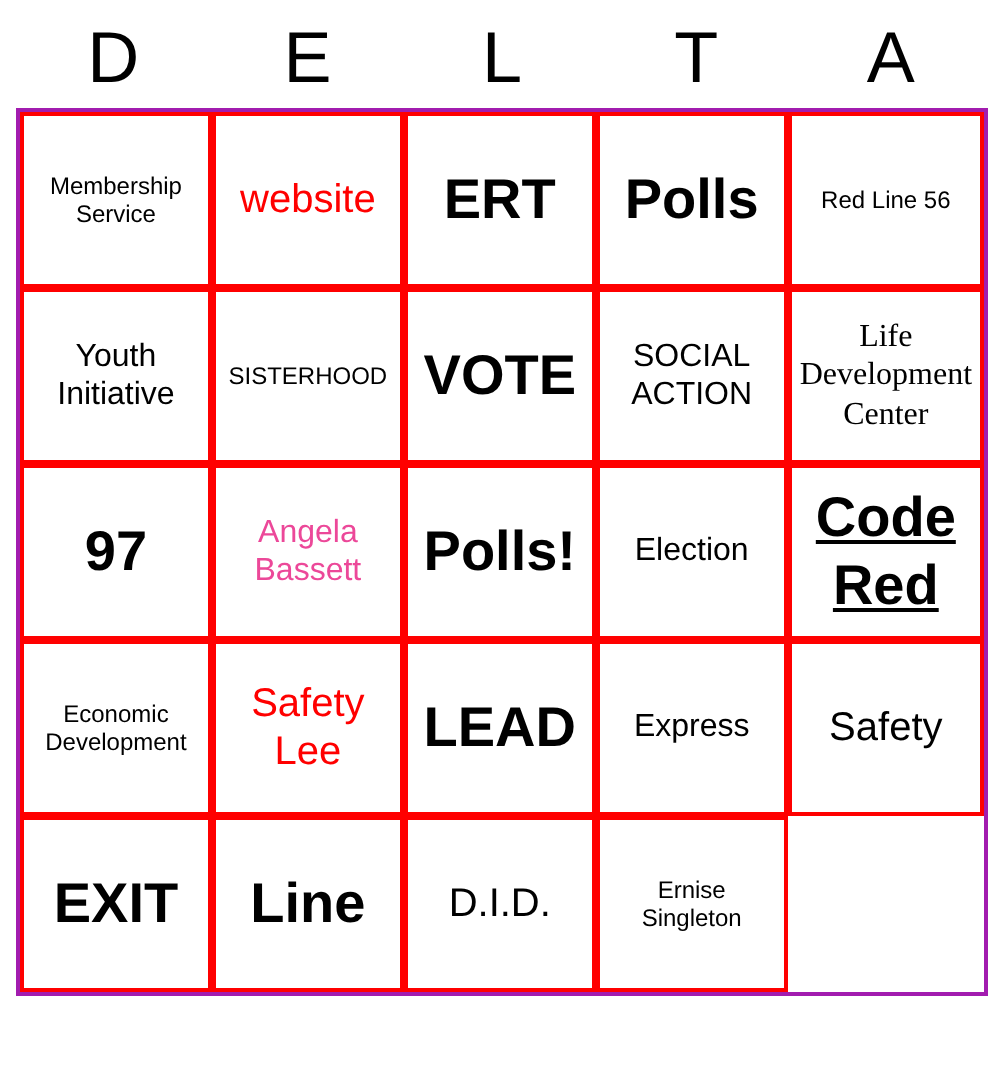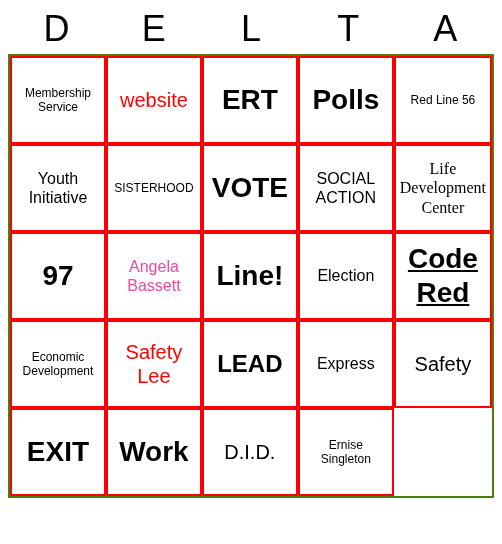--- a/index.html
+++ b/index.html
@@ -24,21 +24,21 @@
       font-size: 36px;
       font-weight: normal;
       width: 88px;
       text-align: center;
       color: black;
     }
     .bingo-grid {
       display: grid;
       grid-template-columns: repeat(5, 1fr);
       width: 100%;
-      border: 2px solid #4d7c0f;
+      border: 2px solid #a21caf;
     }
     .cell {
       border: 2px solid red;
       width: 100%;
       height: 88px;
       display: flex;
       align-items: center;
       justify-content: center;
       text-align: center;
       padding: 4px;
@@ -63,25 +63,25 @@
     <div class="cell" style="font-size: 28px; font-weight: bold;">ERT</div>
     <div class="cell" style="font-size: 28px; font-weight: bold;">Polls</div>
     <div class="cell" style="font-size: 12px;">Red Line 56</div>
     <div class="cell" style="font-size: 16px;">Youth Initiative</div>
     <div class="cell" style="font-size: 12px;">SISTERHOOD</div>
     <div class="cell" style="font-size: 28px; font-weight: bold;">VOTE</div>
     <div class="cell" style="font-size: 16px;">SOCIAL ACTION</div>
     <div class="cell" style="font-size: 16px; font-family: Liberation Serif, serif;">Life Development Center</div>
     <div class="cell" style="font-size: 28px; font-weight: bold;">97</div>
     <div class="cell" style="color: #ec4899; font-size: 16px;">Angela Bassett</div>
-    <div class="cell" style="font-size: 28px; font-weight: bold;">Line!</div>
+    <div class="cell" style="font-size: 28px; font-weight: bold;">Polls!</div>
     <div class="cell" style="font-size: 16px;">Election</div>
     <div class="cell" style="font-size: 28px; font-weight: bold; text-decoration: underline;">Code Red</div>
     <div class="cell" style="font-size: 12px;">Economic Development</div>
     <div class="cell" style="color: red; font-size: 20px;">Safety Lee</div>
-    <div class="cell" style="font-size: 24px; font-weight: bold;">LEAD</div>
+    <div class="cell" style="font-size: 28px; font-weight: bold;">LEAD</div>
     <div class="cell" style="font-size: 16px;">Express</div>
     <div class="cell" style="font-size: 20px;">Safety</div>
     <div class="cell" style="font-size: 28px; font-weight: bold;">EXIT</div>
-    <div class="cell" style="font-size: 28px; font-weight: bold;">Work</div>
+    <div class="cell" style="font-size: 28px; font-weight: bold;">Line</div>
     <div class="cell" style="font-size: 20px;">D.I.D.</div>
     <div class="cell" style="font-size: 12px;">Ernise Singleton</div>
   </div>
 
 </body></html>

